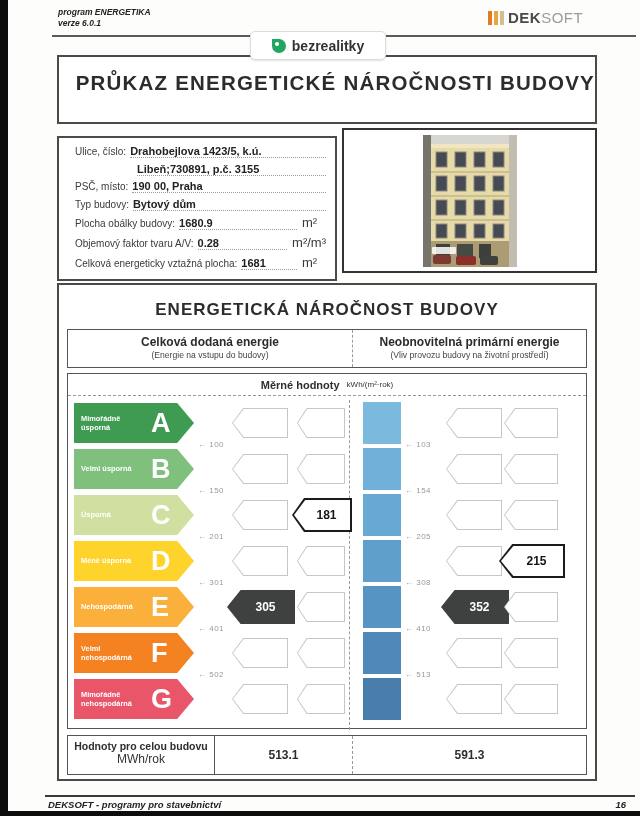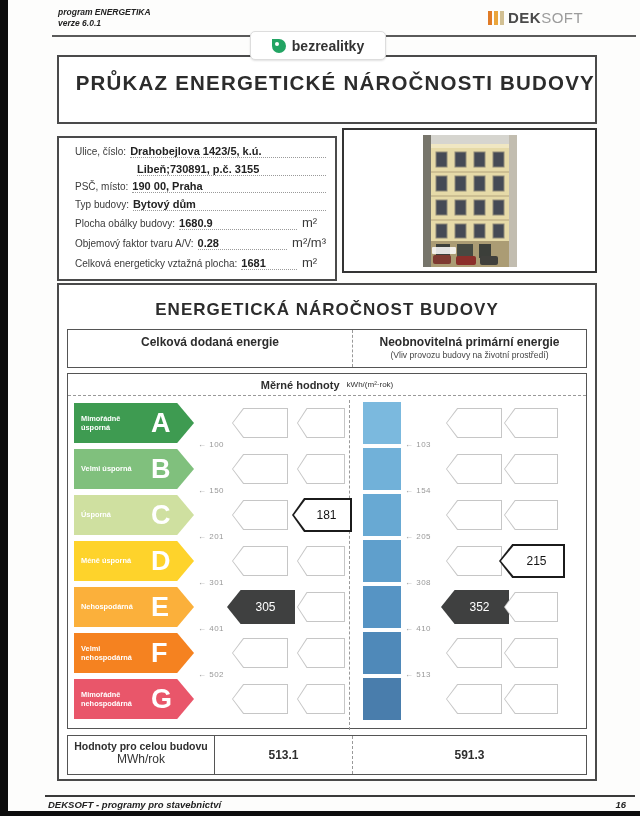--- a/index.html
+++ b/index.html
@@ -66,21 +66,21 @@
   .carrow{position:absolute;left:6px;width:120px;height:40px;clip-path:polygon(0 0,86% 0,100% 50%,86% 100%,0 100%);
           display:flex;align-items:center;}
   .clabel{width:64px;padding-left:7px;font-size:7.4px;font-weight:bold;color:#fff;line-height:1.25;}
   .cletter{position:absolute;left:77px;top:50%;transform:translateY(-50%);font-size:27px;font-weight:800;color:#fff;}
   .bsq{position:absolute;left:295px;width:38px;height:42px;}
   .oarrow{position:absolute;height:30px;background:#c6c6c6;clip-path:var(--lp);}
   .oin{position:absolute;inset:1px;background:#fff;clip-path:var(--lp);}
   .marrow{position:absolute;height:34px;clip-path:var(--lp);display:flex;align-items:center;justify-content:center;}
   .marrow.outline{background:#1b1b1b;}
   .min{position:absolute;inset:2px;background:#fff;clip-path:var(--lp);}
-  .mtext{position:relative;font-size:12px;font-weight:normal;color:#151515;padding-left:9px;z-index:1;}
+  .mtext{position:relative;font-size:12px;font-weight:bold;color:#151515;padding-left:9px;z-index:1;}
   .marrow.filled .mtext{color:#fff;}
   .bnd{position:absolute;font-size:8px;color:#999;white-space:nowrap;letter-spacing:.5px;}
 
   .totals{position:absolute;left:8px;top:450px;width:520px;height:40px;border:1.5px solid #555;box-sizing:border-box;display:flex;}
   .t-label{width:147px;border-right:1.5px solid #555;box-sizing:border-box;text-align:center;padding-top:4px;}
   .t-label-main{font-size:10.5px;font-weight:bold;}
   .t-label-unit{font-size:12px;color:#333;}
   .t-val{display:flex;align-items:center;justify-content:center;font-size:12px;font-weight:bold;box-sizing:border-box;}
   .t-val-left{width:138px;border-right:1.5px dashed #999;}
   .t-val-right{flex:1;}
@@ -191,20 +191,21 @@
       <rect x="9" y="112" width="24" height="7" rx="1" fill="#ffffff" opacity="0.85"></rect>
     </svg>
   </div>
 
   <div class="main-box">
     <div class="main-title">ENERGETICKÁ NÁROČNOST BUDOVY</div>
 
     <div class="colheads">
       <div class="ch-cell ch-left">
         <div class="ch-title">Celková dodaná energie</div>
+        <div class="ch-sub">(Energie na vstupu do budovy)</div>
       </div>
       <div class="ch-cell ch-right">
         <div class="ch-title">Neobnovitelná primární energie</div>
         <div class="ch-sub">(Vliv provozu budovy na životní prostředí)</div>
       </div>
     </div>
 
     <div class="box2">
       <div class="merne">
         <span class="merne-label">Měrné hodnoty</span>

